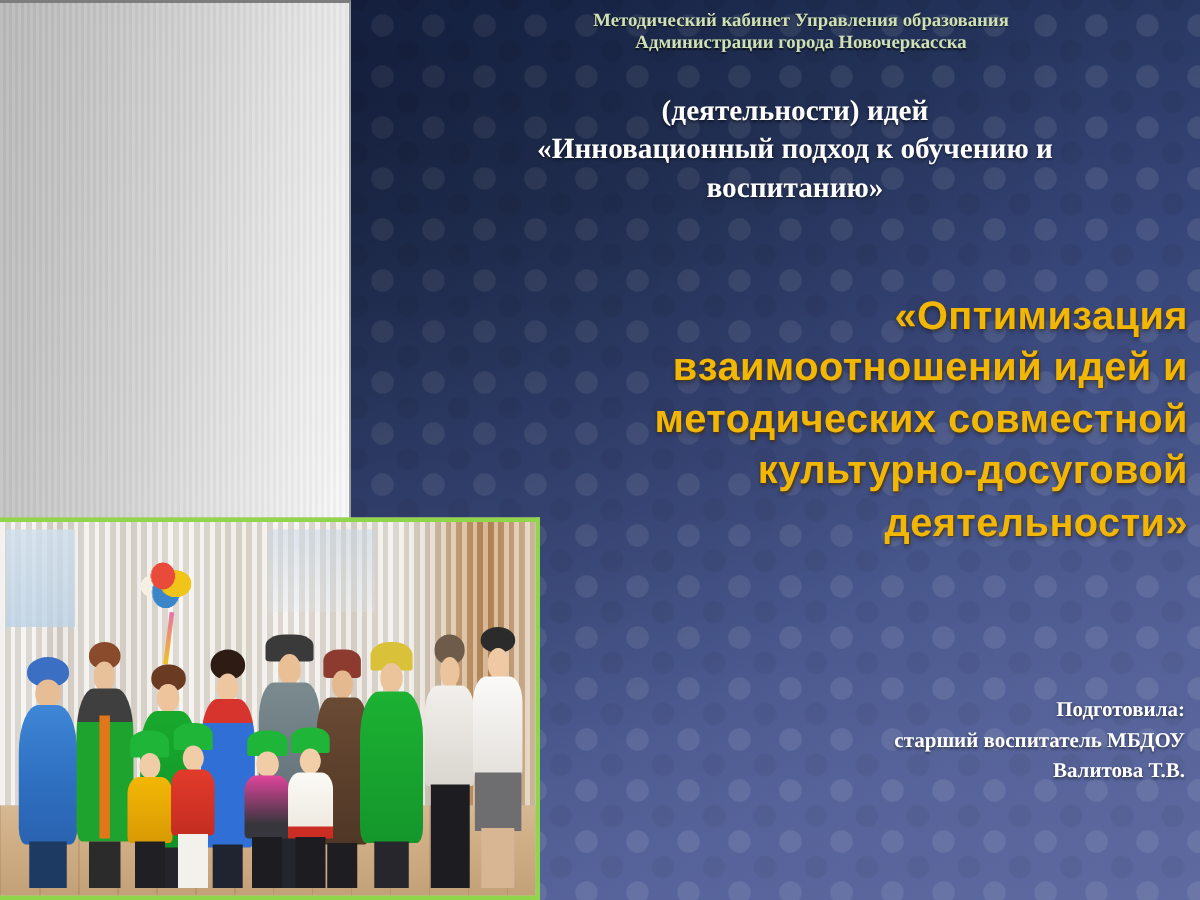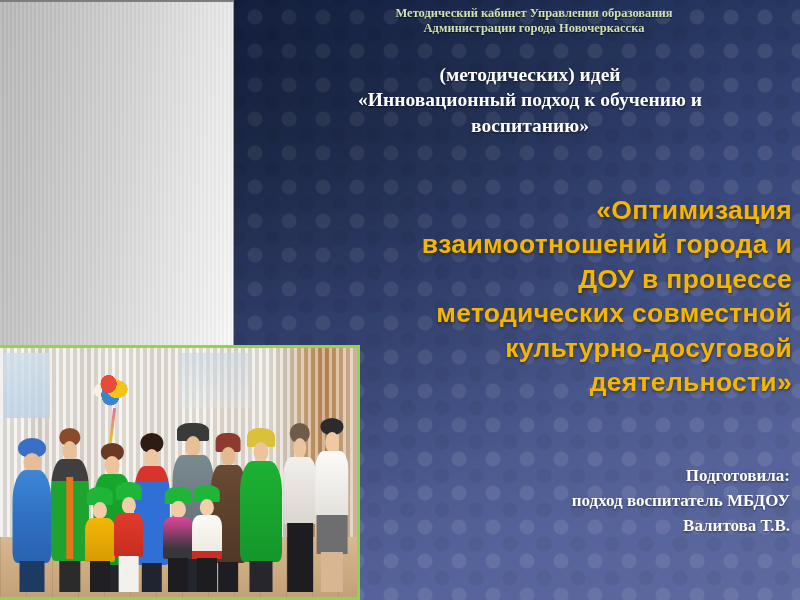--- a/index.html
+++ b/index.html
@@ -197,21 +197,21 @@
 
   .author {
     position: absolute;
     left: 400px;
     top: 464px;
     width: 390px;
     text-align: right;
     color: #ffffff;
     font-family: "Liberation Serif", serif;
     font-weight: bold;
-    font-size: 17px;
+    font-size: 14px;
     line-height: 1.47;
     text-shadow: 0 1px 2px rgba(0,0,0,.5);
   }
 </style>
 </head>
 <body>
 
 <div class="slide">
 
   <div class="bg-base"></div>
@@ -330,33 +330,32 @@
       </div>
     </div>
   </div>
 
   <div class="hdr-office">
     <div>Методический кабинет Управления образования</div>
     <div>Администрации города Новочеркасска</div>
   </div>
 
   <div class="fest-title">
-    <div>(методических) идей</div>
+    <div>(деятельности) идей</div>
     <div>«Инновационный подход к обучению и</div>
     <div>воспитанию»</div>
   </div>
 
   <div class="main-title">
     <div>«Оптимизация</div>
-    <div>взаимоотношений города и</div>
-    <div>ДОУ в процессе</div>
+    <div>взаимоотношений идей и</div>
     <div>методических совместной</div>
     <div>культурно-досуговой</div>
     <div>деятельности»</div>
   </div>
 
   <div class="author">
     <div>Подготовила:</div>
-    <div>подход воспитатель МБДОУ</div>
+    <div>старший воспитатель МБДОУ</div>
     <div>Валитова Т.В.</div>
   </div>
 
 </div>
 
 </body></html>

